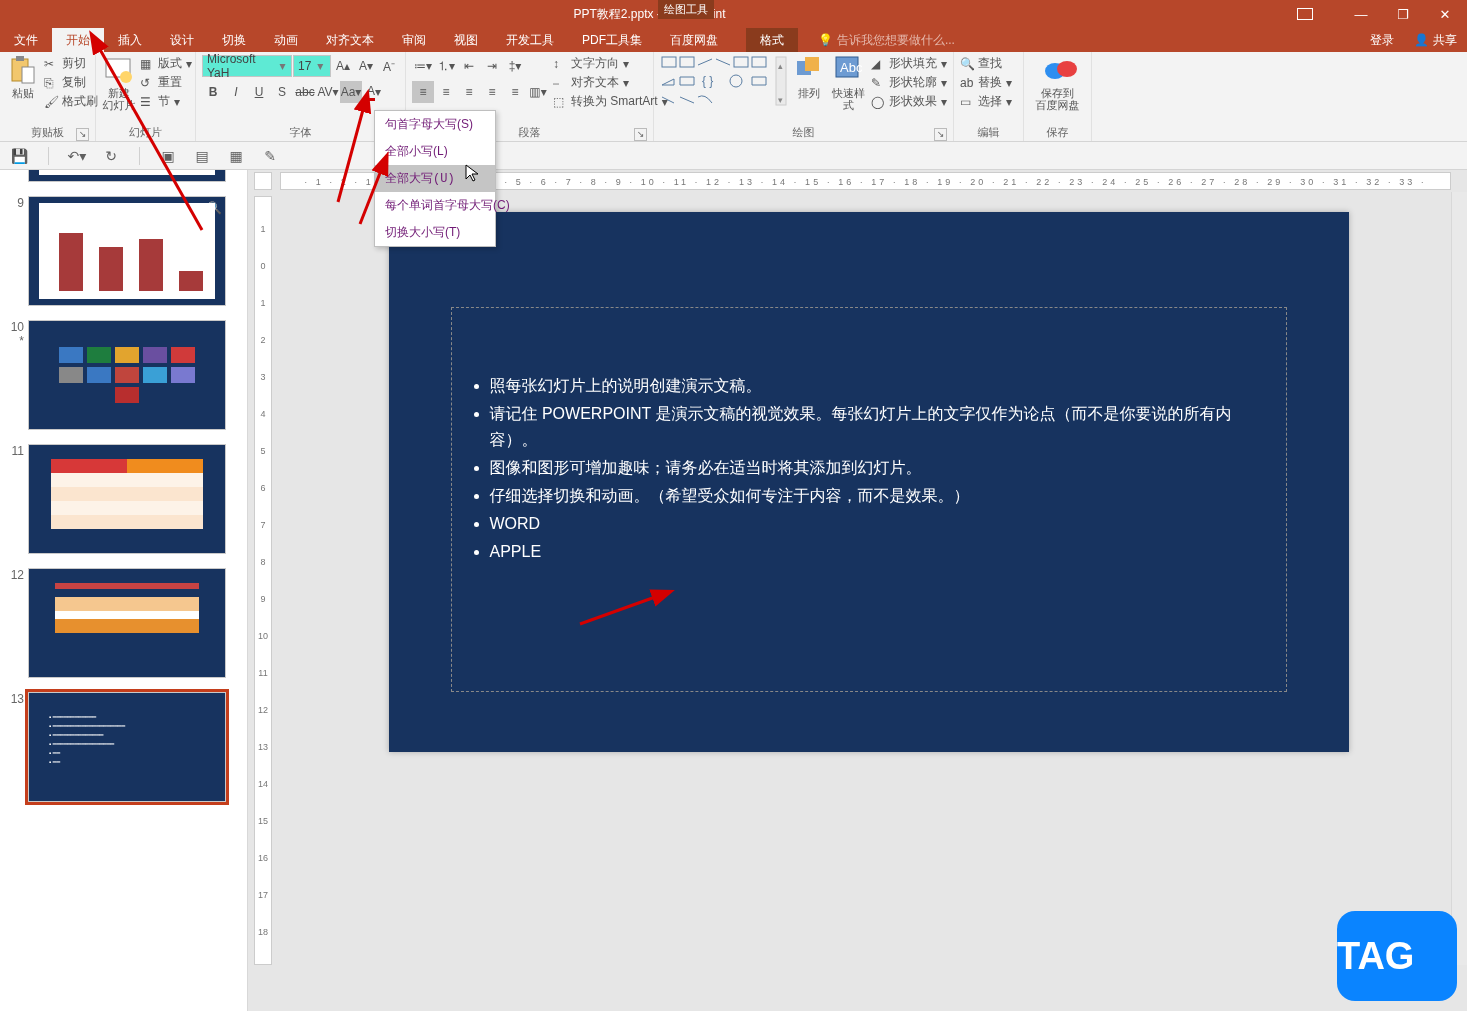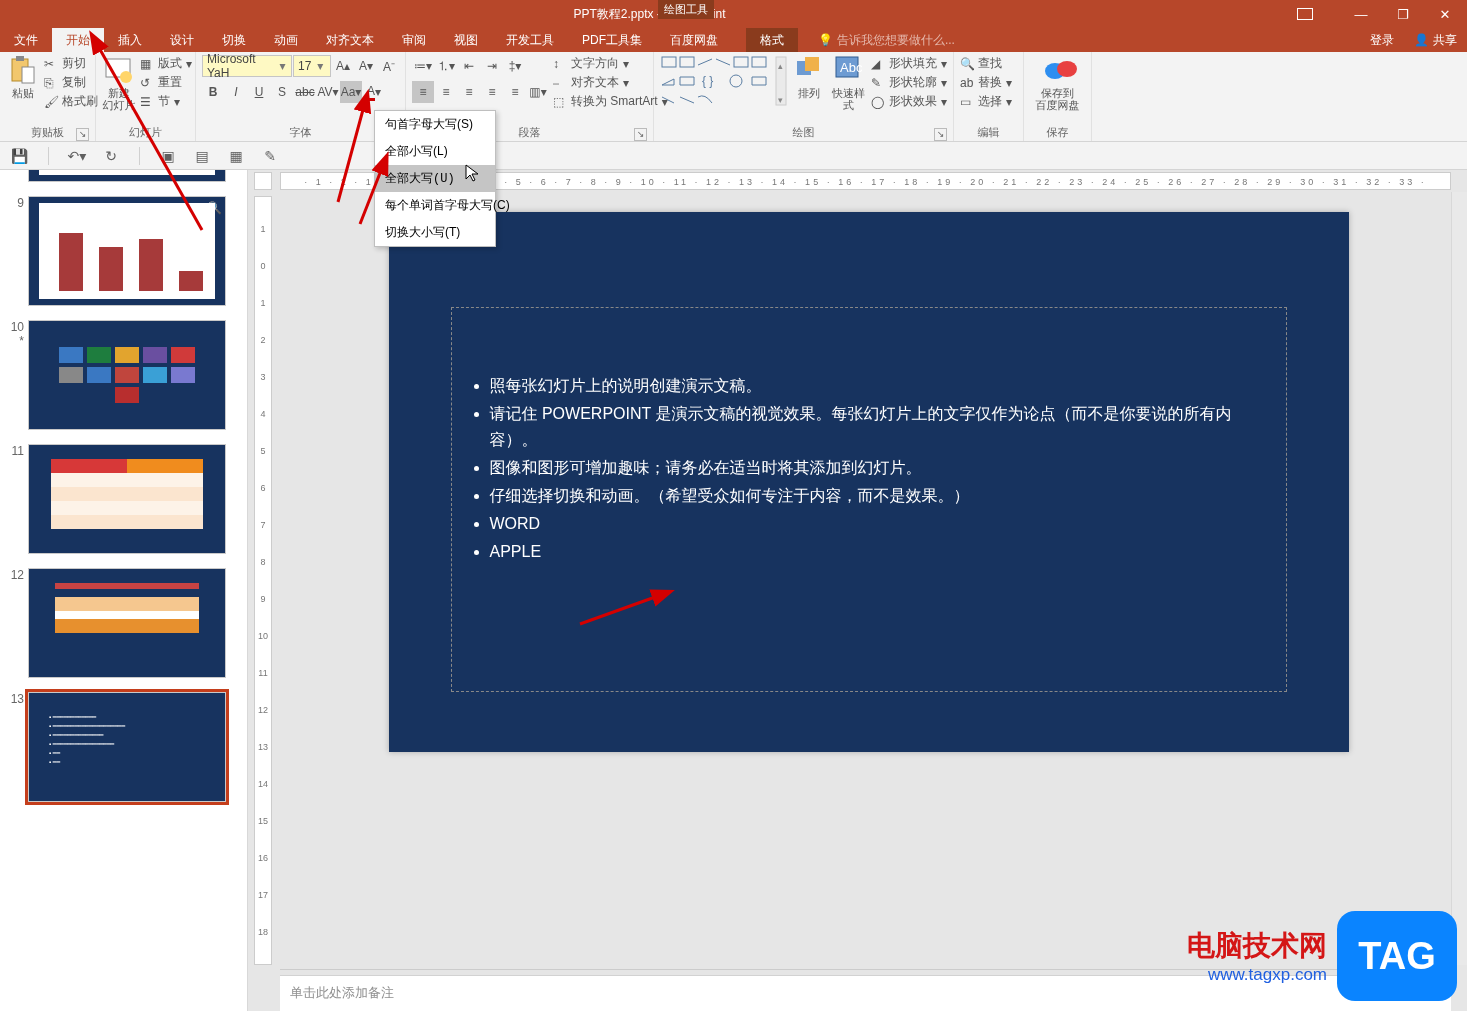--- a/index.html
+++ b/index.html
@@ -34,21 +34,21 @@
 .big-btn { width:40px; text-align:center; font-size:11px; color:#555; line-height:12px; }
 .big-btn .ico { width:34px; height:30px; margin:0 auto 2px; }
 .small-row { display:flex; gap:1px; }
 .small-btn { width:22px; height:22px; display:flex; align-items:center; justify-content:center; font-size:12px; color:#555; }
 .small-btn.hi { background:#c5c5c5; }
 .col { display:flex; flex-direction:column; gap:2px; }
 .txtline { display:flex; align-items:center; gap:4px; font-size:12px; color:#555; white-space:nowrap; }
 .txtline .mini-ico { width:14px; height:14px; }
 
 
-.combo { height:22px; border:1px solid #c5c5c5; background:#fef9c3; display:flex; align-items:center; padding:0 4px; gap:4px; }
+.combo { height:22px; border:1px solid #c5c5c5; background:#5eead4; display:flex; align-items:center; padding:0 4px; gap:4px; }
 .combo .dd { width:10px; text-align:center; color:#777; }
 
 
 .qat { height:28px; background:#f3f3f3; border-bottom:1px solid #d4d4d4; display:flex; align-items:center; padding:0 10px; gap:14px; }
 .qat .ico { width:20px; height:20px; color:#606060; display:flex; align-items:center; justify-content:center; font-size:14px; }
 .qat .sep { width:1px; height:18px; background:#d0d0d0; margin:0 4px; }
 
 
 .main { position:absolute; left:0; right:0; top:170px; bottom:0; display:flex; }
 .thumb-panel { width:248px; background:#fff; border-right:1px solid #d8d8d8; overflow:hidden; padding:6px 0 0 6px; }
@@ -79,34 +79,34 @@
 .textbox { position:absolute; left:62px; top:95px; right:62px; bottom:60px; border:1px dashed #888; padding:44px 16px 16px 20px; }
 .bullets { color:#fff; font-size:16px; line-height:26px;margin-top:20px; }
 .bullets li { list-style:disc; margin-left:18px; padding:1px 0; }
 .notes-wrap { position:absolute; left:32px; right:16px; bottom:0; height:42px; background:#fff; border-top:1px solid #ccc; }
 .notes-handle { height:6px; background:#e5e5e5; border-bottom:1px solid #d2d2d2; }
 .notes-text { padding:8px 10px; color:#8f8f8f; font-size:13px; }
 .scrollbar-v { position:absolute; right:0; top:22px; width:16px; bottom:46px; background:#e9e9e9; border-left:1px solid #d8d8d8; }
 
 
 .dropdown { position:absolute; left:374px; top:110px; width:122px; background:#fff; border:1px solid #bfbfbf; box-shadow:2px 2px 5px rgba(0,0,0,.2); z-index:50; }
-.dropdown .item { padding:5px 10px; font-size:12px; color:#000000; white-space:nowrap; }
+.dropdown .item { padding:5px 10px; font-size:12px; color:#701a75; white-space:nowrap; }
 .dropdown .item.hi { background:#c5c5c5;font-family:Liberation Mono, monospace; }
 .cursor { position:absolute; left:466px; top:165px; width:14px; height:18px; z-index:60; }
 
 
 .arrow { position:absolute; z-index:55; }
 .arrow svg { display:block; }
 
 
 .tag-box { position:absolute; right:10px; bottom:10px; display:flex; align-items:center; gap:10px; z-index:70; }
 .tag-box .txt { text-align:right; }
 .tag-box .txt .cn { color:#d41616; font-size:28px; font-weight:bold; }
 .tag-box .txt .url { color:#2060e0; font-size:17px; }
-.tag-box .badge { width:120px; height:90px; border-radius:18px; background:#0a84ff; color:#fff; font-size:38px; font-weight:bold; display:flex; align-items:center; justify-content:center; }
+.tag-box .badge { width:120px; height:90px; border-radius:18px; background:#0a84ff; color:#fff; font-size:38px; font-weight:bold; display:flex; align-items:center; }
 
 
 svg { overflow:visible; }
 </style>
 </head>
 <body>
 
 <div class="title-bar">
   <div class="qat-spacer"></div>
   <div class="title">PPT教程2.pptx - PowerPoint</div>
@@ -473,24 +473,20 @@
               <li>请记住 POWERPOINT 是演示文稿的视觉效果。每张幻灯片上的文字仅作为论点（而不是你要说的所有内容）。</li>
               <li>图像和图形可增加趣味；请务必在适当时将其添加到幻灯片。</li>
               <li>仔细选择切换和动画。（希望受众如何专注于内容，而不是效果。）</li>
               <li>WORD</li>
               <li>APPLE</li>
             </ul>
         </div>
       </div>
     </div>
     <div class="scrollbar-v"></div>
-    <div class="notes-wrap">
-      <div class="notes-handle"></div>
-      <div class="notes-text">单击此处添加备注</div>
-    </div>
   </div>
 </div>
 
 <div class="arrow" style="left:92px; top:40px;">
   <svg width="120" height="200">
       <defs>
         <marker id="ah1" markerWidth="10" markerHeight="10" refX="2" refY="3" orient="auto">
           <path d="M0,0 L0,6 L8,3 Z" fill="#d40000"></path>
         </marker>
       </defs>
@@ -522,20 +518,16 @@
       <defs>
         <marker id="ah4" markerWidth="10" markerHeight="10" refX="2" refY="3" orient="auto">
           <path d="M0,0 L0,6 L8,3 Z" fill="#d40000"></path>
         </marker>
       </defs>
       <line x1="4" y1="40" x2="82" y2="12" stroke="#d40000" stroke-width="3" marker-end="url(#ah4)"></line>
     </svg>
 </div>
 
 <div class="tag-box">
-  <div class="txt">
-    <div class="cn">电脑技术网</div>
-    <div class="url">www.tagxp.com</div>
-  </div>
   <div class="badge">
     <span>TAG</span>
   </div>
 </div>
 
 </body></html>

